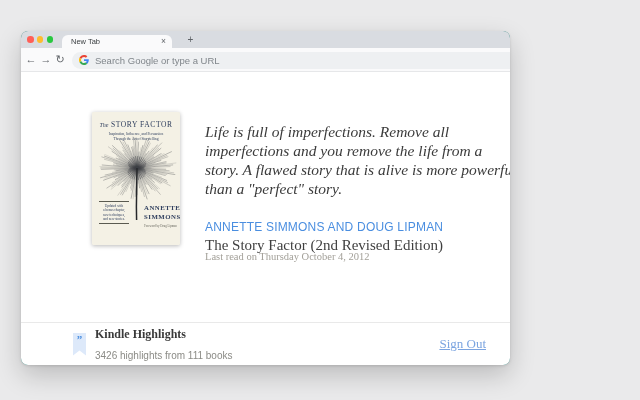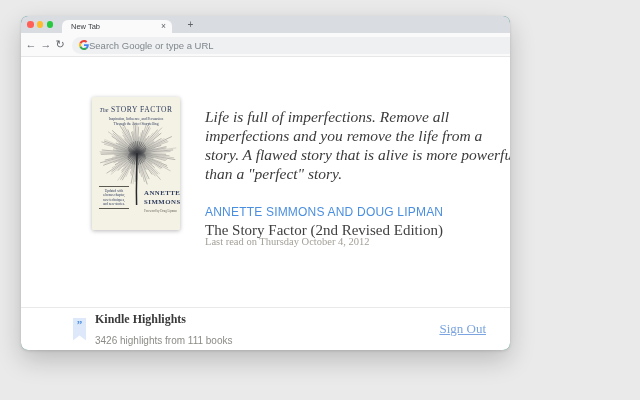--- a/index.html
+++ b/index.html
@@ -1,19 +1,19 @@
 <!DOCTYPE html>
 <html><head>
 <meta charset="utf-8">
 <style>
   * { margin:0; padding:0; box-sizing:border-box; }
   html,body { width:640px; height:400px; overflow:hidden; background:#eaeaeb;
               font-family:"Liberation Sans", sans-serif; }
 
-  .window { position:absolute; left:21px; top:16px; width:489px; height:334px;
+  .window { position:absolute; left:21px; top:31px; width:489px; height:334px;
             border-radius:7px; background:#0f766e; overflow:hidden;
             box-shadow:0 10px 26px rgba(0,0,0,.20), 0 1px 3px rgba(0,0,0,.12); }
 
   
   .tabbar { position:absolute; top:0; left:0; right:0; height:17px; background:#d9dce1; }
   .lights { position:absolute; left:6px; top:5px; display:flex; gap:3.2px; }
   .light { width:6.6px; height:6.6px; border-radius:50%; }
   .light.red{ background:#ff5f57; } .light.yellow{ background:#febc2e; } .light.green{ background:#28c840; }
   .tab { position:absolute; left:41px; bottom:0; width:110px; height:13.5px;
          background:#fafafb; border-radius:6px 6px 0 0; }
@@ -23,21 +23,21 @@
                 font-size:10px; color:#5f6368; text-align:center; line-height:12px; }
 
   
   .toolbar { position:absolute; top:17px; left:0; right:0; height:24px; background:#fafafb;
              border-bottom:1px solid #e6e7e9; }
   .navbtn { position:absolute; top:0; height:24px; line-height:23px; text-align:center;
             width:14px; font-size:11px; color:#5f6368; }
   .omnibox { position:absolute; left:51px; top:3.5px; width:468px; height:17px;
              background:#eef0f2; border-radius:9px; display:flex; align-items:center; }
   .g-icon { margin-left:7px; width:10px; height:10px; flex:0 0 auto; }
-  .omni-text { font-size:9.5px; color:#80868b; white-space:nowrap; }
+  .omni-text { margin-left:6px; font-size:9.5px; color:#80868b; white-space:nowrap; }
   .star { position:absolute; left:503px; top:0; width:16px; height:24px; line-height:23px;
           text-align:center; font-size:10px; color:#80868b; }
   .chip { position:absolute; top:6.5px; width:11px; height:11px; border-radius:50%; background:#e5e6e8; }
   .tool-sep { position:absolute; left:556px; top:7px; width:1px; height:10px; background:#d4d6d9; }
   .dots { position:absolute; left:576px; top:0; width:12px; height:24px; line-height:23px;
           text-align:center; font-size:10px; color:#5f6368; }
 
   
   .content { position:absolute; top:41px; left:0; right:0; height:250px; background:#fff; }
 

